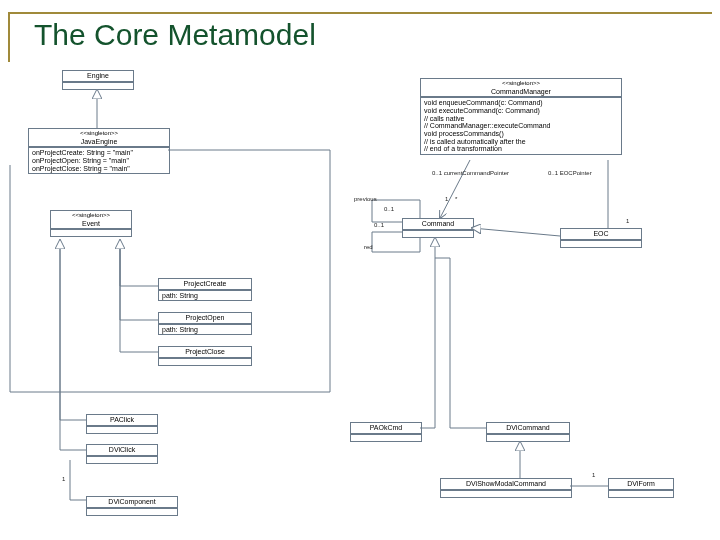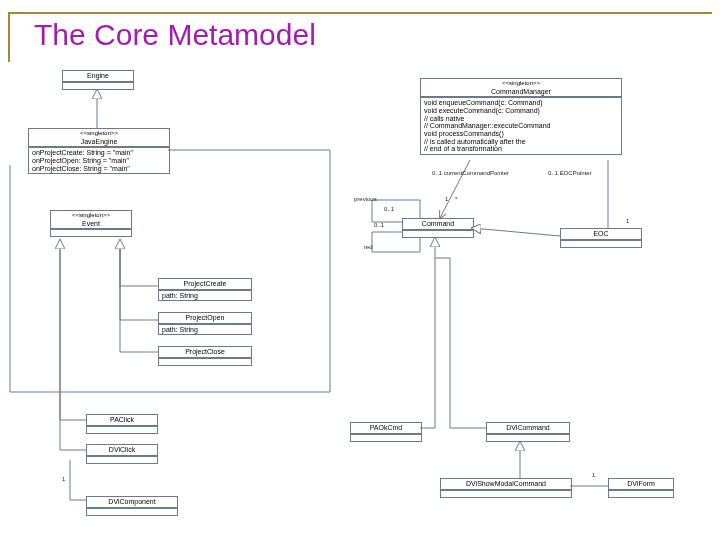--- a/index.html
+++ b/index.html
@@ -19,21 +19,21 @@
     right: 8px;
     height: 48px;
     border-top: 2px solid #a08a3a;
     border-left: 2px solid #a08a3a;
   }
   .title {
     position: absolute;
     left: 28px;
     top: 18px;
     font-size: 30px;
-    color: #a21caf;
+    color: #14532d;
     background: #fff;
     padding: 0 6px;
   }
   .uml-box {
     position: absolute;
     border: 1px solid #6a7a8a;
     background: #fff;
     font-size: 7px;
     line-height: 1.1;
   }

